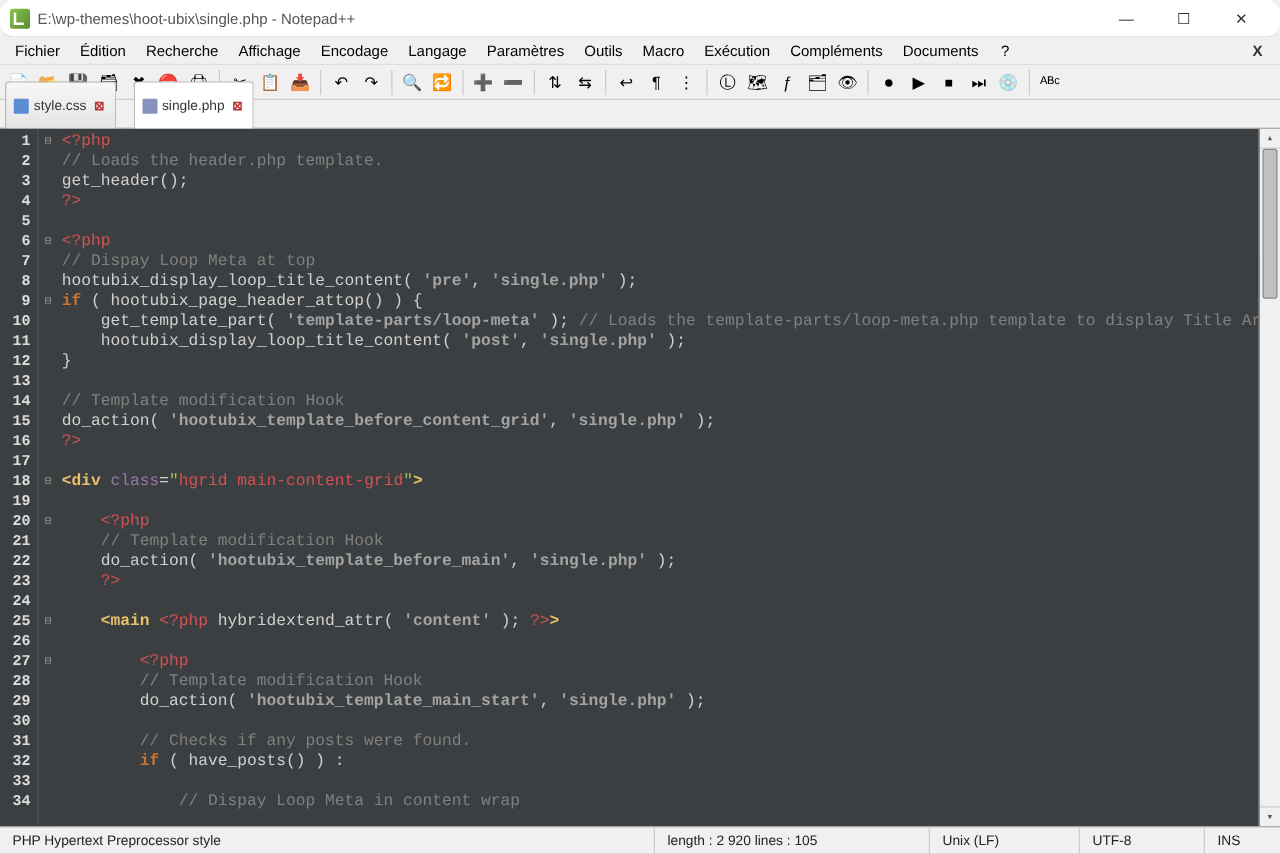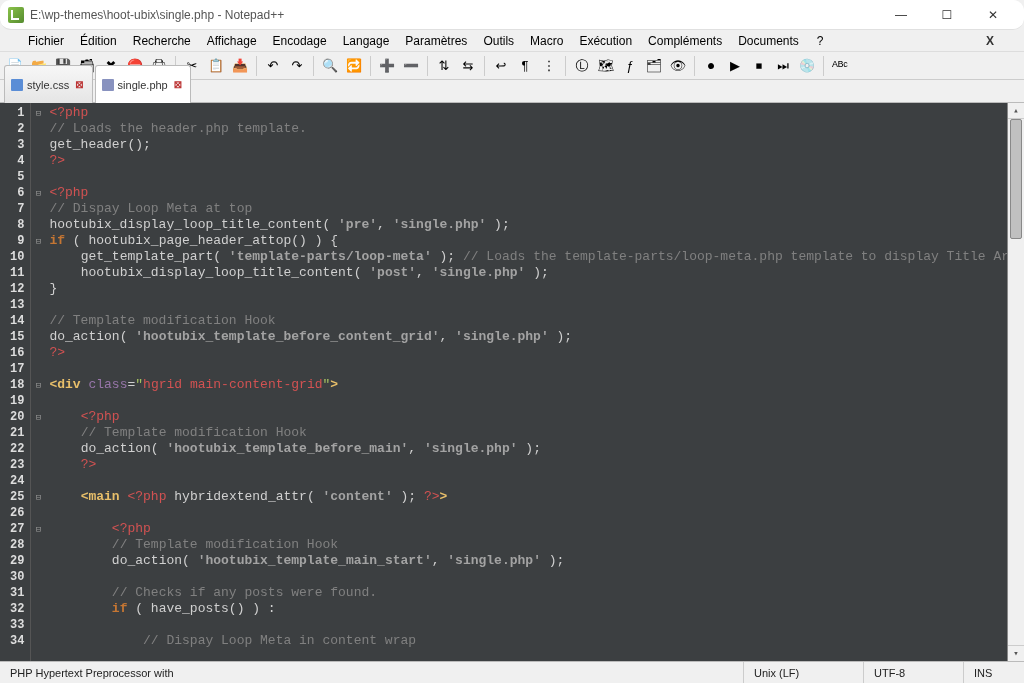--- a/index.html
+++ b/index.html
@@ -3,30 +3,30 @@
 <meta charset="utf-8">
 <style>
 * { margin: 0; padding: 0; box-sizing: border-box; }
 body { font-family: "Segoe UI", Tahoma, sans-serif; font-size: 12px; background: #f0f0f0; width: 1024px; height: 683px; overflow: hidden; display: flex; flex-direction: column; }
 .titlebar { height: 30px; background: #fff; display: flex; align-items: center; padding: 0 8px; border-bottom: 1px solid #e0e0e0; border-radius: 11px; }
 .titlebar .icon { width: 16px; height: 16px; margin-right: 6px; background: linear-gradient(135deg,#8bc34a,#558b2f); border-radius: 2px; position: relative; }
 .titlebar .icon::after { content:""; position:absolute; left:3px; top:3px; width:6px; height:8px; border-left:2px solid #fff; border-bottom:2px solid #fff; }
 .titlebar .title { flex: 1; color: #555; font-size: 12px; }
 .window-controls { display: flex; }
 .window-controls .wc { width: 46px; height: 30px; display: flex; align-items: center; justify-content: center; color: #333; }
-.menubar { height: 22px; background: #f0f0f0; display: flex; align-items: center; padding: 0 20px; border-bottom: 1px solid #ddd; }
+.menubar { height: 22px; background: #f0f0f0; display: flex; align-items: center; padding: 0 4px; border-bottom: 1px solid #ddd; }
 .menubar .menu-item { padding: 3px 8px; cursor: default; }
 .menubar .help { margin-left: 2px; }
 .x-right { margin-left: auto; padding: 0 10px; font-weight: bold; color: #333; }
 .toolbar { height: 28px; background: #f0f0f0; display: flex; align-items: center; padding: 2px 4px; border-bottom: 1px solid #ccc; gap: 2px; flex-wrap: nowrap; overflow: hidden; }
 .tb-btn { width: 22px; height: 22px; display: flex; align-items: center; justify-content: center; border: 1px solid transparent; border-radius: 2px; font-size: 13px; }
 .tb-sep { width: 1px; height: 20px; background: #ccc; margin: 0 3px; }
 .tabbar { height: 23px; background: #f0f0f0; display: flex; align-items: flex-end; padding-left: 4px; border-bottom: 1px solid #bbb; }
 .tab { height: 38px; padding: 0 8px 0 6px; display: flex; align-items: center; gap: 4px; background: linear-gradient(#f7f7f7,#e5e5e5); border: 1px solid #bbb; border-bottom: none; border-radius: 3px 3px 0 0; margin-right: 2px; font-size: 11px; color: #333; position: relative; top: 1px; }
-.tab.active { background: #fff; }
+.tab.active { background: #fff; margin-left: 12px; }
 .tab .tab-icon { width: 12px; height: 12px; background: #5a8dd6; border-radius: 1px; position: relative; }
 .tab .tab-icon.php { background: #8892bf; }
 .tab .close-x { font-size: 10px; color: #b33; margin-left: 2px; font-weight: bold; }
 .editor { flex: 1; display: flex; background: #3c3f41; color: #a9b7c6; font-family: Consolas, "Courier New", monospace; font-size: 13px; overflow: hidden; position: relative; }
 .gutter { background: #3c3f41; color: #bbb; text-align: right; padding: 2px 6px 2px 10px; user-select: none; border-right: 1px solid #555; }
 .gutter .ln { height: 16px; line-height: 16px; font-size: 12px; color: #ddd; font-weight: bold; }
 .fold-col { width: 14px; background: #3c3f41; padding-top: 2px; }
 .fold-col .fold { height: 16px; display:flex; align-items:center; justify-content:center; }
 .fold-col .fold.has { color: #999; font-size: 9px; }
 .fold-col .fold.has::before { content:"⊟"; }
@@ -213,17 +213,18 @@
     </div>
   <div class="code" id="code"><div class="line"><span class="c-red">&lt;?php</span></div><div class="line"><span class="c-comment">// Loads the header.php template.</span></div><div class="line"><span class="c-func">get_header</span><span class="c-punc">();</span></div><div class="line"><span class="c-red">?&gt;</span></div><div class="line"></div><div class="line"><span class="c-red">&lt;?php</span></div><div class="line"><span class="c-comment">// Dispay Loop Meta at top</span></div><div class="line"><span class="c-func">hootubix_display_loop_title_content</span><span class="c-punc">( </span><span class="c-str">'pre'</span><span class="c-punc">, </span><span class="c-str">'single.php'</span><span class="c-punc"> );</span></div><div class="line"><span class="c-kw">if</span><span class="c-punc"> ( </span><span class="c-func">hootubix_page_header_attop</span><span class="c-punc">() ) {</span></div><div class="line">    <span class="c-func">get_template_part</span><span class="c-punc">( </span><span class="c-str">'template-parts/loop-meta'</span><span class="c-punc"> ); </span><span class="c-comment">// Loads the template-parts/loop-meta.php template to display Title Area with Meta Info (of the loop)</span></div><div class="line">    <span class="c-func">hootubix_display_loop_title_content</span><span class="c-punc">( </span><span class="c-str">'post'</span><span class="c-punc">, </span><span class="c-str">'single.php'</span><span class="c-punc"> );</span></div><div class="line"><span class="c-punc">}</span></div><div class="line"></div><div class="line"><span class="c-comment">// Template modification Hook</span></div><div class="line"><span class="c-func">do_action</span><span class="c-punc">( </span><span class="c-str">'hootubix_template_before_content_grid'</span><span class="c-punc">, </span><span class="c-str">'single.php'</span><span class="c-punc"> );</span></div><div class="line"><span class="c-red">?&gt;</span></div><div class="line"></div><div class="line"><span class="c-tag">&lt;div</span> <span class="c-attr">class</span><span class="c-punc">=</span><span class="c-str2">"</span><span class="c-red">hgrid main-content-grid</span><span class="c-str2">"</span><span class="c-tag">&gt;</span></div><div class="line"></div><div class="line">    <span class="c-red">&lt;?php</span></div><div class="line">    <span class="c-comment">// Template modification Hook</span></div><div class="line">    <span class="c-func">do_action</span><span class="c-punc">( </span><span class="c-str">'hootubix_template_before_main'</span><span class="c-punc">, </span><span class="c-str">'single.php'</span><span class="c-punc"> );</span></div><div class="line">    <span class="c-red">?&gt;</span></div><div class="line"></div><div class="line">    <span class="c-tag">&lt;main</span> <span class="c-red">&lt;?php</span> <span class="c-func">hybridextend_attr</span><span class="c-punc">( </span><span class="c-str">'content'</span><span class="c-punc"> ); </span><span class="c-red">?&gt;</span><span class="c-tag">&gt;</span></div><div class="line"></div><div class="line">        <span class="c-red">&lt;?php</span></div><div class="line">        <span class="c-comment">// Template modification Hook</span></div><div class="line">        <span class="c-func">do_action</span><span class="c-punc">( </span><span class="c-str">'hootubix_template_main_start'</span><span class="c-punc">, </span><span class="c-str">'single.php'</span><span class="c-punc"> );</span></div><div class="line"></div><div class="line">        <span class="c-comment">// Checks if any posts were found.</span></div><div class="line">        <span class="c-kw">if</span><span class="c-punc"> ( </span><span class="c-func">have_posts</span><span class="c-punc">() ) :</span></div><div class="line"></div><div class="line">            <span class="c-comment">// Dispay Loop Meta in content wrap</span></div></div>
   <div class="scrollbar-v">
     <div class="arrow up">▴</div>
     <div class="thumb"></div>
     <div class="arrow down">▾</div>
   </div>
 </div>
 
 <div class="statusbar">
-  <div class="cell grow">PHP Hypertext Preprocessor with</div>
+  <div class="cell grow">PHP Hypertext Preprocessor style</div>
+  <div class="cell" style="width:220px">length : 2 920    lines : 105</div>
   <div class="cell" style="width:120px">Unix (LF)</div>
   <div class="cell" style="width:100px">UTF-8</div>
   <div class="cell" style="width:60px;border-right:none">INS</div>
 </div>
 
 </body></html>

